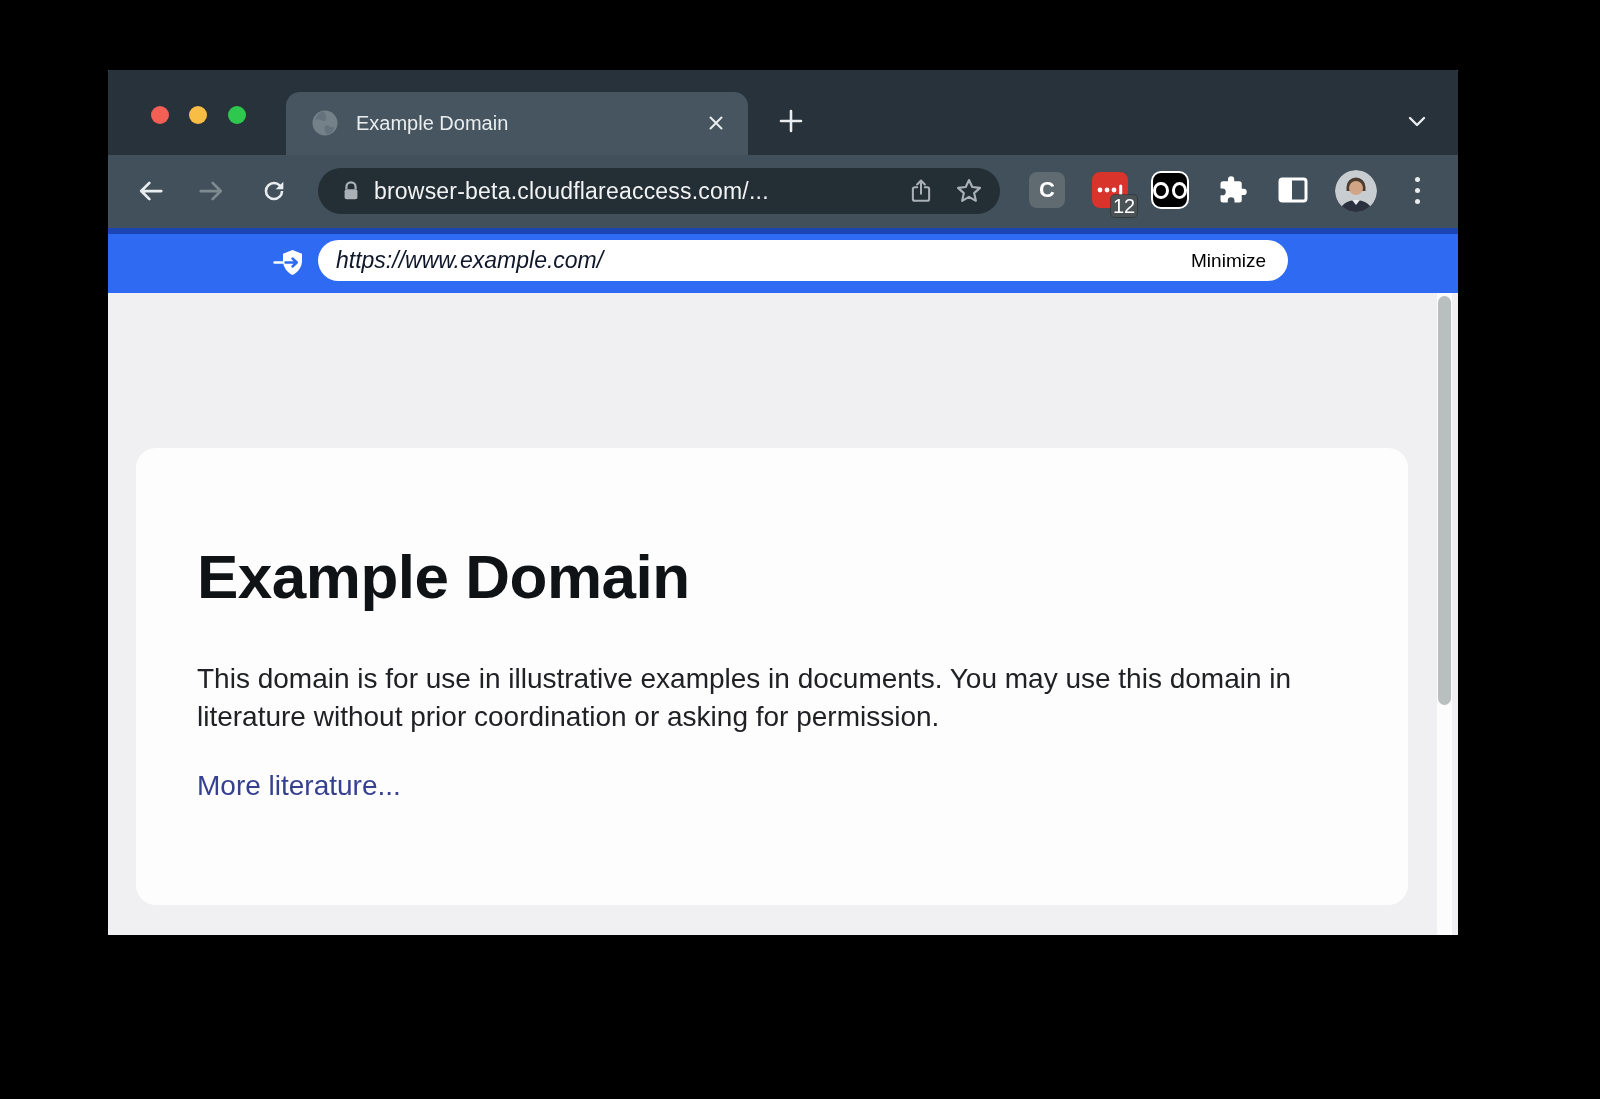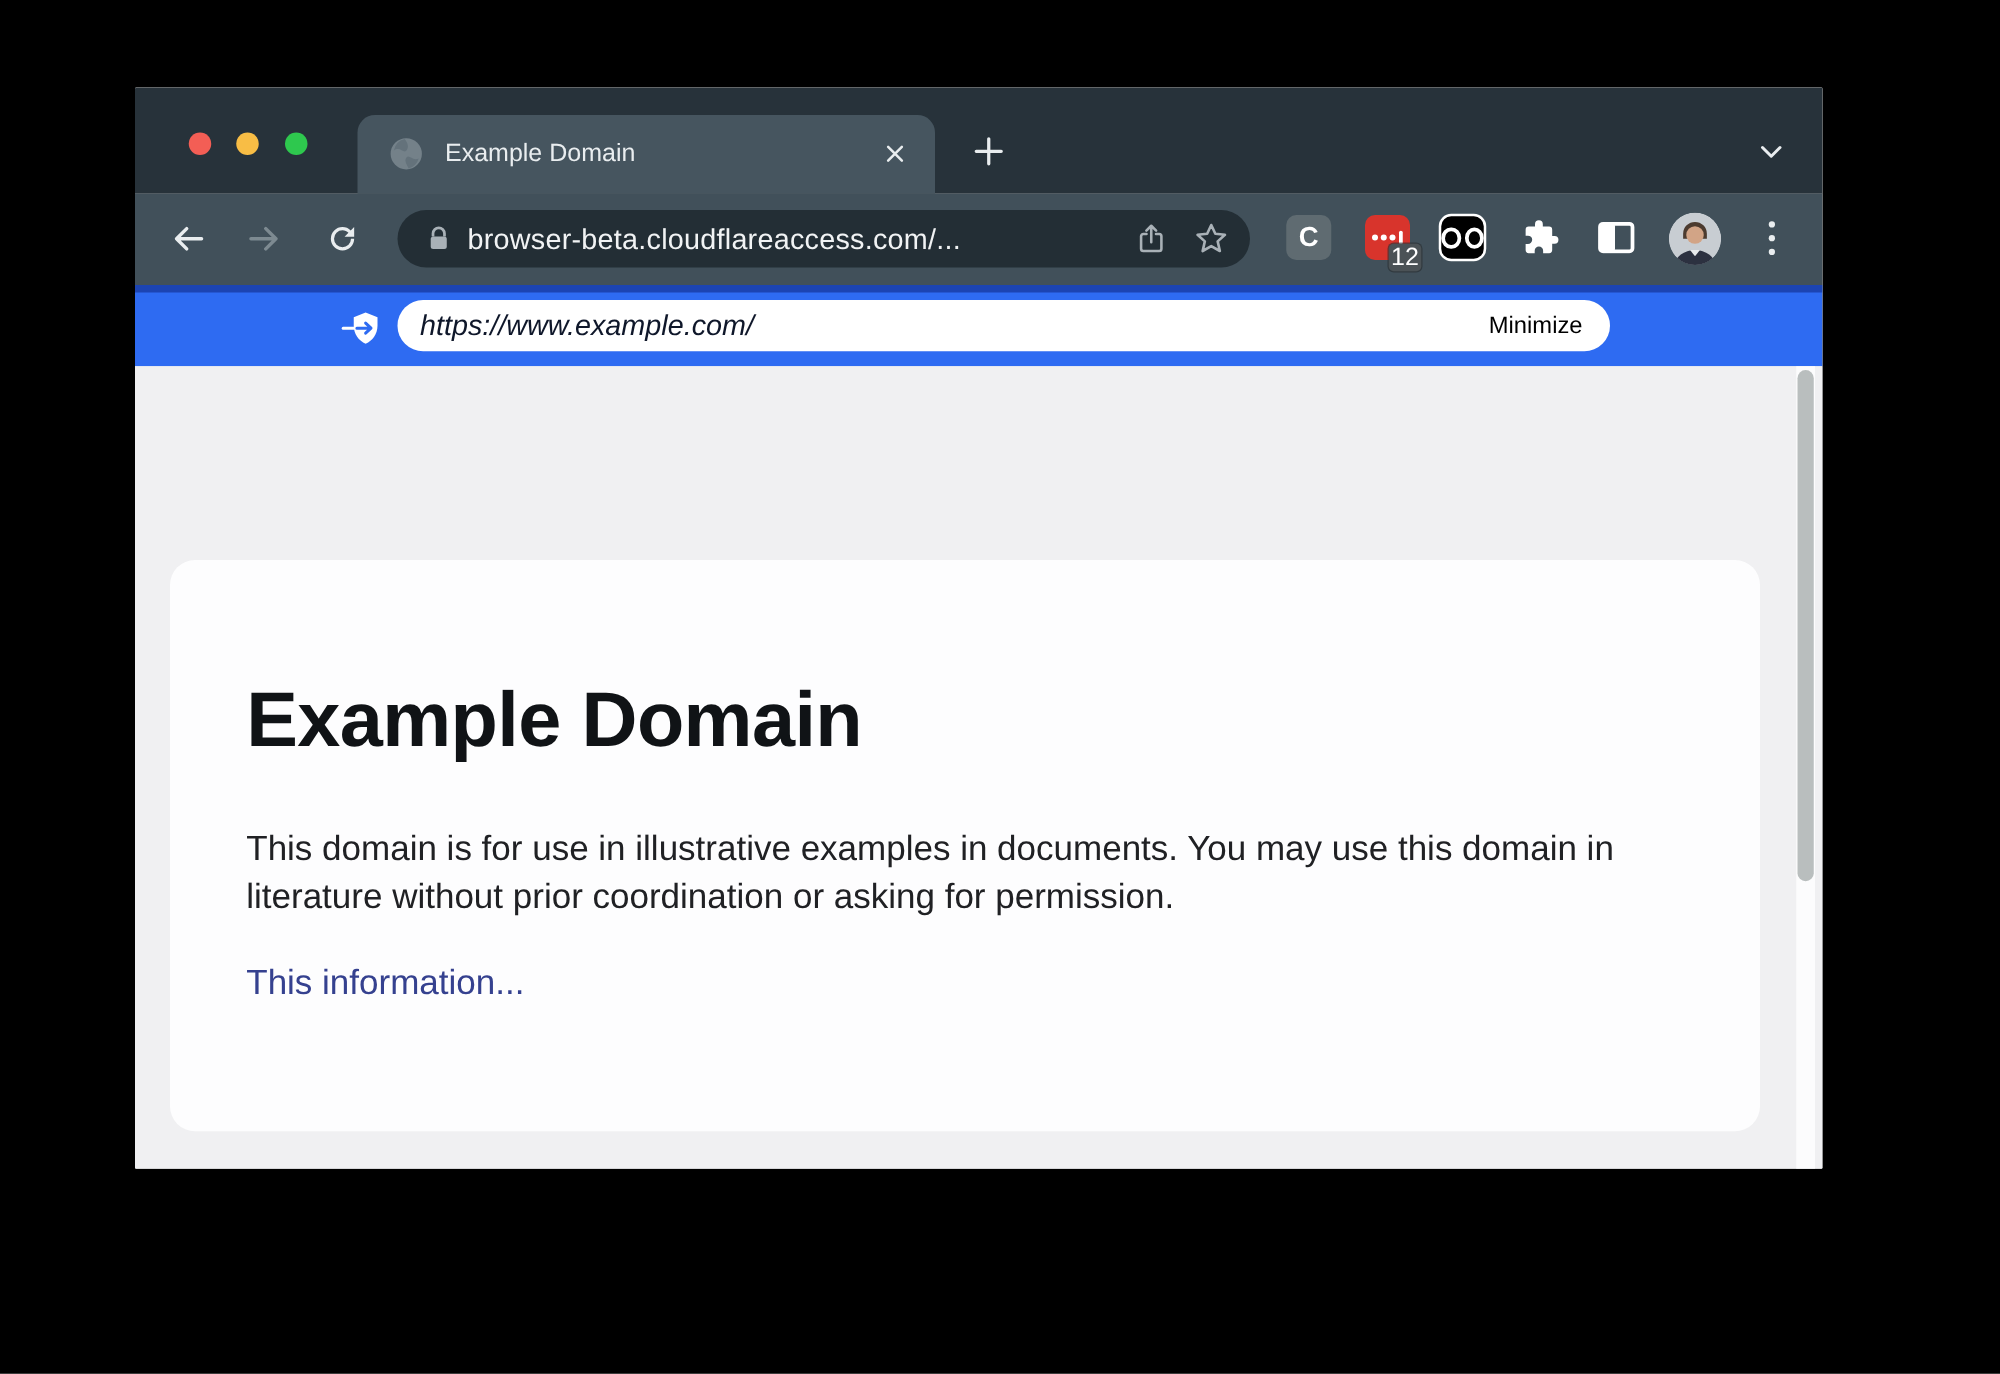--- a/index.html
+++ b/index.html
@@ -225,20 +225,20 @@
     <div class="iso-pill">
       <span class="iso-url">https://www.example.com/</span>
       <span class="iso-minimize">Minimize</span>
     </div>
   </div>
 
   <div class="content">
     <div class="card">
       <h1 class="page-h1">Example Domain</h1>
       <p class="page-p">This domain is for use in illustrative examples in documents. You may use this domain in literature without prior coordination or asking for permission.</p>
-      <a class="page-link" href="#">This information...</a>
+      <a class="page-link" href="#">More literature...</a>
     </div>
     <div class="scroll-track">
       <div class="scroll-thumb"></div>
     </div>
   </div>
 
 </div>
 
 </body></html>

